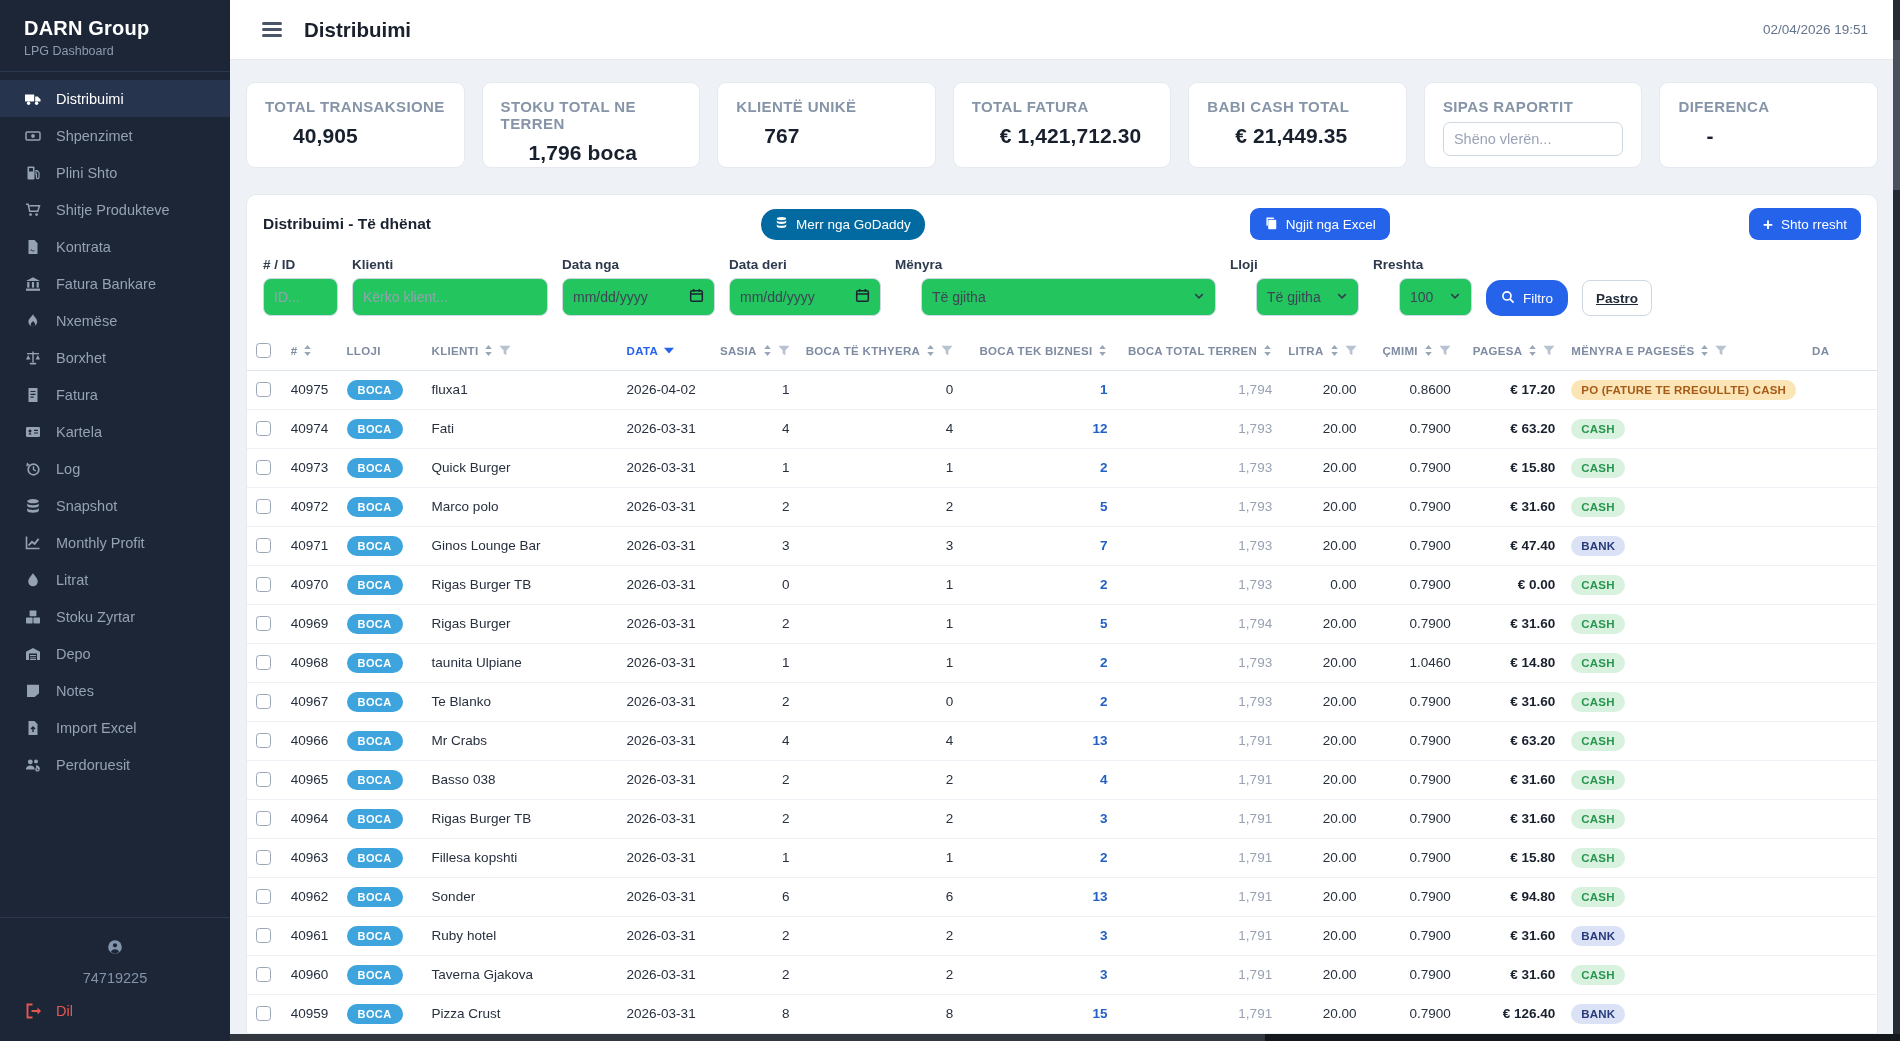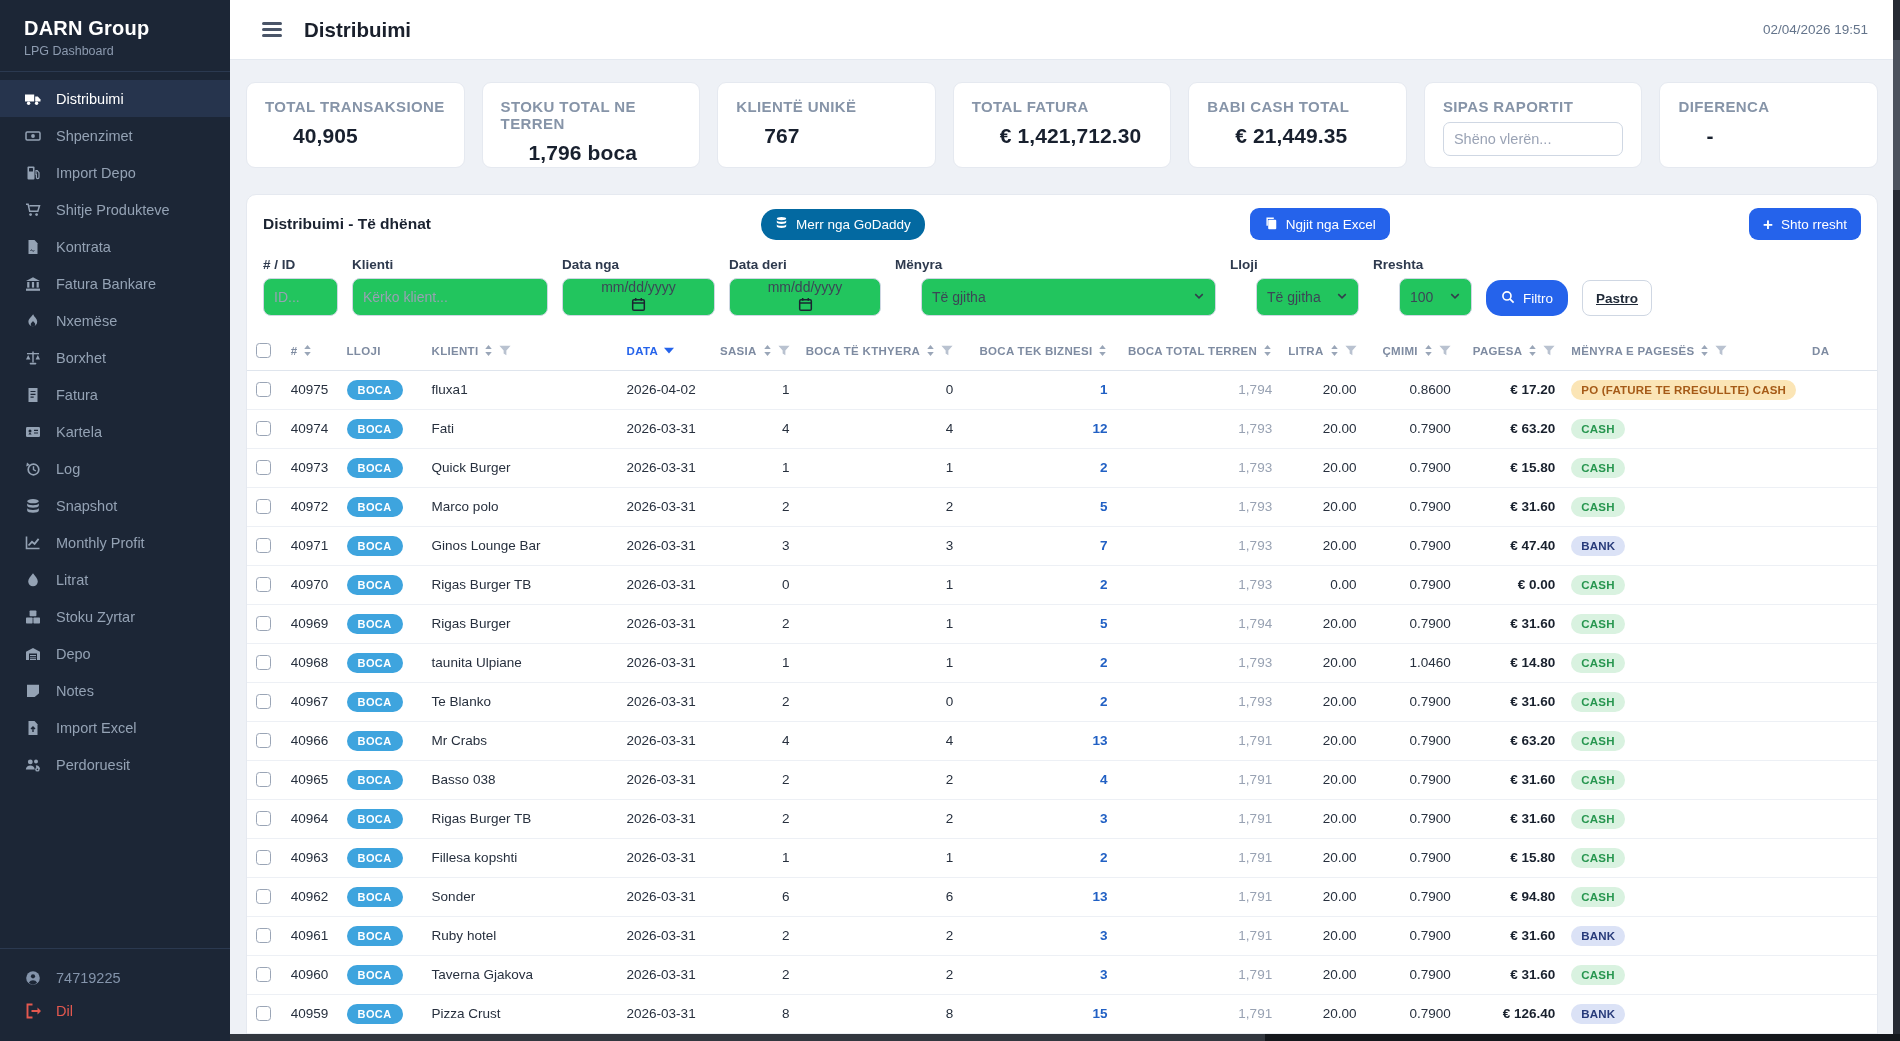--- a/index.html
+++ b/index.html
@@ -12,21 +12,21 @@
   .brand { padding:17px 24px 13px; border-bottom:1px solid #2b3950; }
   .brand-name { color:#ffffff; font-size:20px; font-weight:bold; letter-spacing:.2px; }
   .brand-sub { color:#8d9bb0; font-size:12.5px; margin-top:4px; }
   .nav { padding:8px 0; }
   .nav-item { display:flex; align-items:center; gap:15px; padding:0 24px; height:37px; color:#94a2b4; font-size:14.5px; cursor:pointer; }
   .nav-item.active { background:#26344d; color:#ffffff; }
   .nav-icon { width:17px; height:17px; display:inline-flex; align-items:center; justify-content:center; flex:none; }
   .nav-icon svg { width:16px; height:16px; }
   .side-foot { position:absolute; left:0; right:0; bottom:14px; border-top:1px solid #2b3950; padding-top:12px; }
   .foot-row { display:flex; align-items:center; gap:15px; padding:8px 24px; font-size:14.5px; }
-  .foot-user { color:#8494ab; }
+  .foot-user { color:#8494ab;flex-direction:column; }
   .foot-logout { color:#e4584f; cursor:pointer; }
 
   
   .main { flex:1; display:flex; flex-direction:column; height:100%; overflow:hidden; }
   .topbar { height:60px; min-height:60px; background:#fff; border-bottom:1px solid #e4e9f0; display:flex; align-items:center; padding:0 32px; }
   .hamburger { width:20px; display:inline-flex; flex-direction:column; gap:3.5px; cursor:pointer; margin-right:22px; }
   .hamburger i { display:block; height:2.4px; background:#4a5568; border-radius:2px; }
   .page-title { font-size:20.5px; font-weight:bold; color:#1a202c; }
   .datetime { margin-left:auto; font-size:13.5px; color:#64748b; }
 
@@ -52,21 +52,21 @@
   .plus-glyph { font-size:17px; font-weight:bold; line-height:1; }
 
   
   .filters { display:flex; align-items:flex-end; gap:14px; padding:4px 16px 16px; }
   .field label { display:block; font-size:13.5px; font-weight:600; color:#2e3a4e; margin-bottom:6px; }
   .field input, .input { height:38px; border:1px solid #cfd7e3; border-radius:8px; font-size:14px; padding:0 10px; color:#3c4656; font-family:inherit; background:#22c55e; }
   .field input::placeholder { color:#97a1b2; }
   .f-id input { width:75px; }
   .f-client input { width:196px; }
   .input { display:flex; align-items:center; cursor:pointer; }
-  .input.date { width:153px; justify-content:space-between;flex-direction:column; }
+  .input.date { width:153px; justify-content:space-between; }
   .input.date .ph { color:#3c4656; }
   .input.select { justify-content:space-between;margin-left:26px; }
   .w-menyra { width:295px; } .w-lloji { width:103px; } .w-rreshta { width:73px; }
   .btn-filtro { background:#2563eb; border-radius:15px; height:36px; padding:0 15px; }
   .btn-pastro { background:#fff; border:1px solid #cfd7e3; border-radius:8px; height:36px; padding:0 13px; color:#1f2937; font-weight:600; }
   .btn-pastro .u { text-decoration:underline; }
 
   
   .table-wrap { overflow:hidden; width:100%; }
   table { border-collapse:collapse; table-layout:fixed; min-width:1662px; }
@@ -127,21 +127,21 @@
           <span class="nav-label">Shpenzimet</span>
         </div>
         <div class="nav-item">
           <span class="nav-icon">
             <svg viewBox="0 0 16 16" fill="currentColor">
               <rect x="2.5" y="1.5" width="7" height="13" rx="1"></rect>
               <rect x="4" y="3" width="4" height="3.4" rx=".5" fill="#1c2636"></rect>
               <path d="M11 5.5h1.2l1.8 2.2v4.6a1.3 1.3 0 0 1-2.6 0V9.5H11z" fill="none" stroke="currentColor" stroke-width="1.2"></path>
             </svg>
           </span>
-          <span class="nav-label">Import Depo</span>
+          <span class="nav-label">Plini Shto</span>
         </div>
         <div class="nav-item">
           <span class="nav-icon">
             <svg viewBox="0 0 16 16" fill="currentColor">
               <path d="M1 2.2h2.1l1.6 7h8.1l1.7-5.4H4.4" fill="none" stroke="currentColor" stroke-width="1.5"></path>
               <circle cx="5.6" cy="12.6" r="1.4"></circle>
               <circle cx="11.6" cy="12.6" r="1.4"></circle>
             </svg>
           </span>
           <span class="nav-label">Shitje Produkteve</span>

